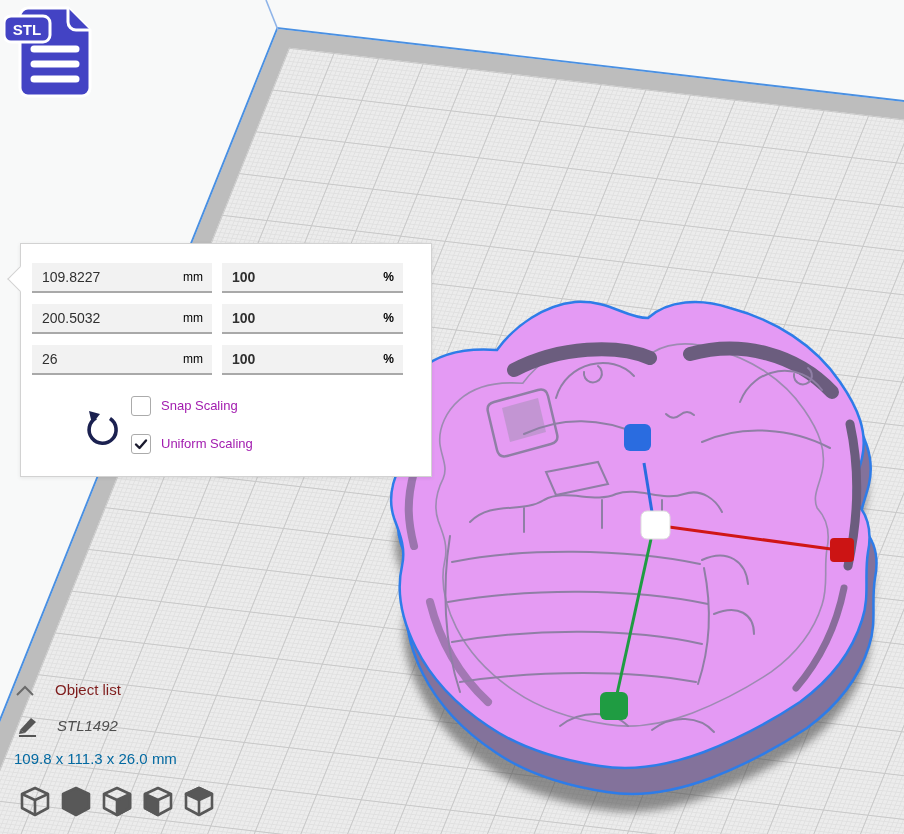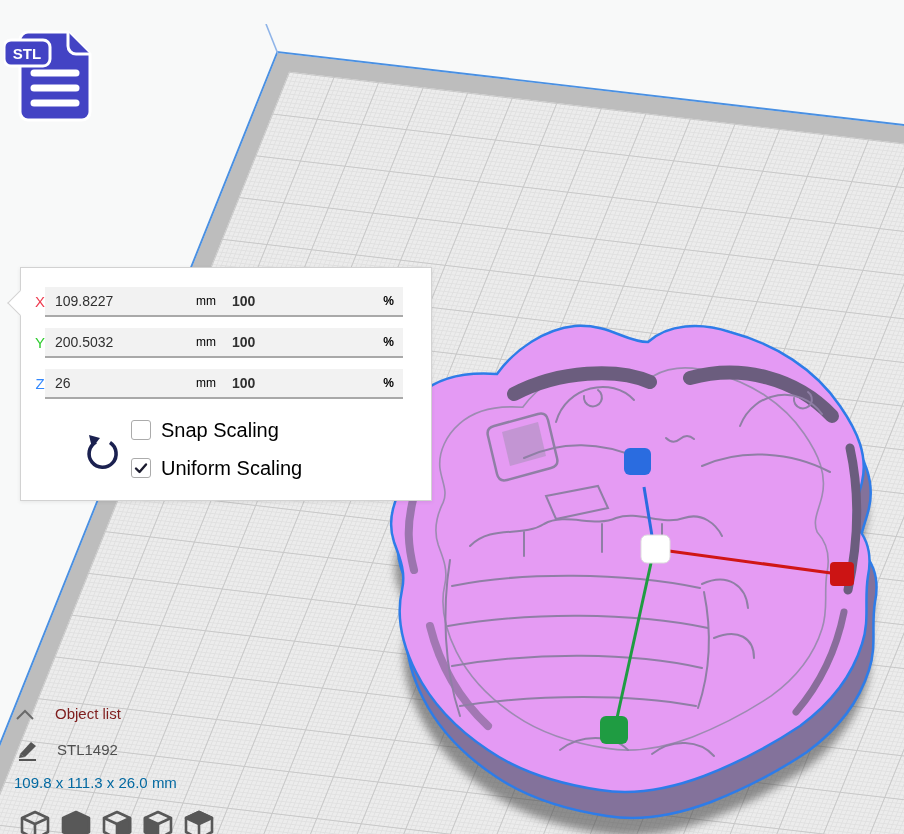--- a/index.html
+++ b/index.html
@@ -2,21 +2,21 @@
 <html><head>
 <meta charset="utf-8">
 <style>
   html,body{margin:0;padding:0;}
   body{
     width:904px;height:834px;overflow:hidden;position:relative;
     background:#f8f9f9;
     font-family:"Liberation Sans", sans-serif;
     -webkit-font-smoothing:antialiased;
   }
-  .viewport{position:absolute;inset:0;overflow:hidden;margin-top:24px;}
+  .viewport{position:absolute;inset:0;overflow:hidden;}
 
   
   .plate{
     position:absolute;left:0;top:0;width:1800px;height:1400px;
     transform-origin:0 0;
     transform:matrix(0.99,0.1155,-0.372,0.928,278,29);
     background-color:#ececec;
     background-image:
       linear-gradient(#c8c8c8 1px, transparent 1px),
       linear-gradient(90deg,#c8c8c8 1px, transparent 1px),
@@ -53,40 +53,40 @@
     border-bottom:2px solid #a9a9a9;box-sizing:content-box;
   }
   .field .val{
     position:absolute;left:10px;top:0;height:28px;line-height:28px;
     font-size:14px;color:#303030;
   }
   .field .unit{
     position:absolute;right:9px;top:0;height:28px;line-height:28px;
     font-size:12px;color:#000000;
   }
-  .field.mm{left:24px;width:180px;}
+  .field.mm{left:11px;width:180px;}
   .field.pct{left:201px;width:181px;font-weight:bold;}
   .check-row{position:absolute;left:110px;height:20px;}
   .check-row.snap{top:152px;}
   .check-row.uniform{top:190px;}
   .checkbox{
     position:absolute;left:0;top:0;width:18px;height:18px;background:#fff;
     border:1px solid #ababab;border-radius:3px;
   }
   .check-label{
-    position:absolute;left:30px;top:0;line-height:20px;font-size:20px;color:#000000;
+    position:absolute;left:30px;top:0;line-height:20px;font-size:13px;color:#a21caf;
     white-space:nowrap;
   }
   .reset-btn{position:absolute;left:62px;top:165px;width:40px;height:42px;}
 
   
   .obj-list-header{position:absolute;left:14px;top:680px;height:20px;}
   .obj-list-header .txt{position:absolute;left:41px;top:0;line-height:20px;font-size:15px;color:#7f1d1d;white-space:nowrap;}
   .obj-item{position:absolute;left:14px;top:715px;height:22px;}
-  .obj-item .txt{position:absolute;left:43px;top:0;line-height:22px;font-size:15px;color:#4f4f4f;white-space:nowrap;}
+  .obj-item .txt{position:absolute;left:43px;top:0;line-height:22px;font-size:15px;color:#4f4f4f;white-space:nowrap;font-style:italic;}
   .dims{position:absolute;left:14px;top:750px;font-size:15px;color:#0369a1;white-space:nowrap;}
   .view-presets{position:absolute;left:17px;top:784px;display:flex;gap:5px;}
   .view-presets svg{display:block;}
 </style>
 </head>
 <body>
 
 <div class="viewport">
 
   <div class="plate"></div>

